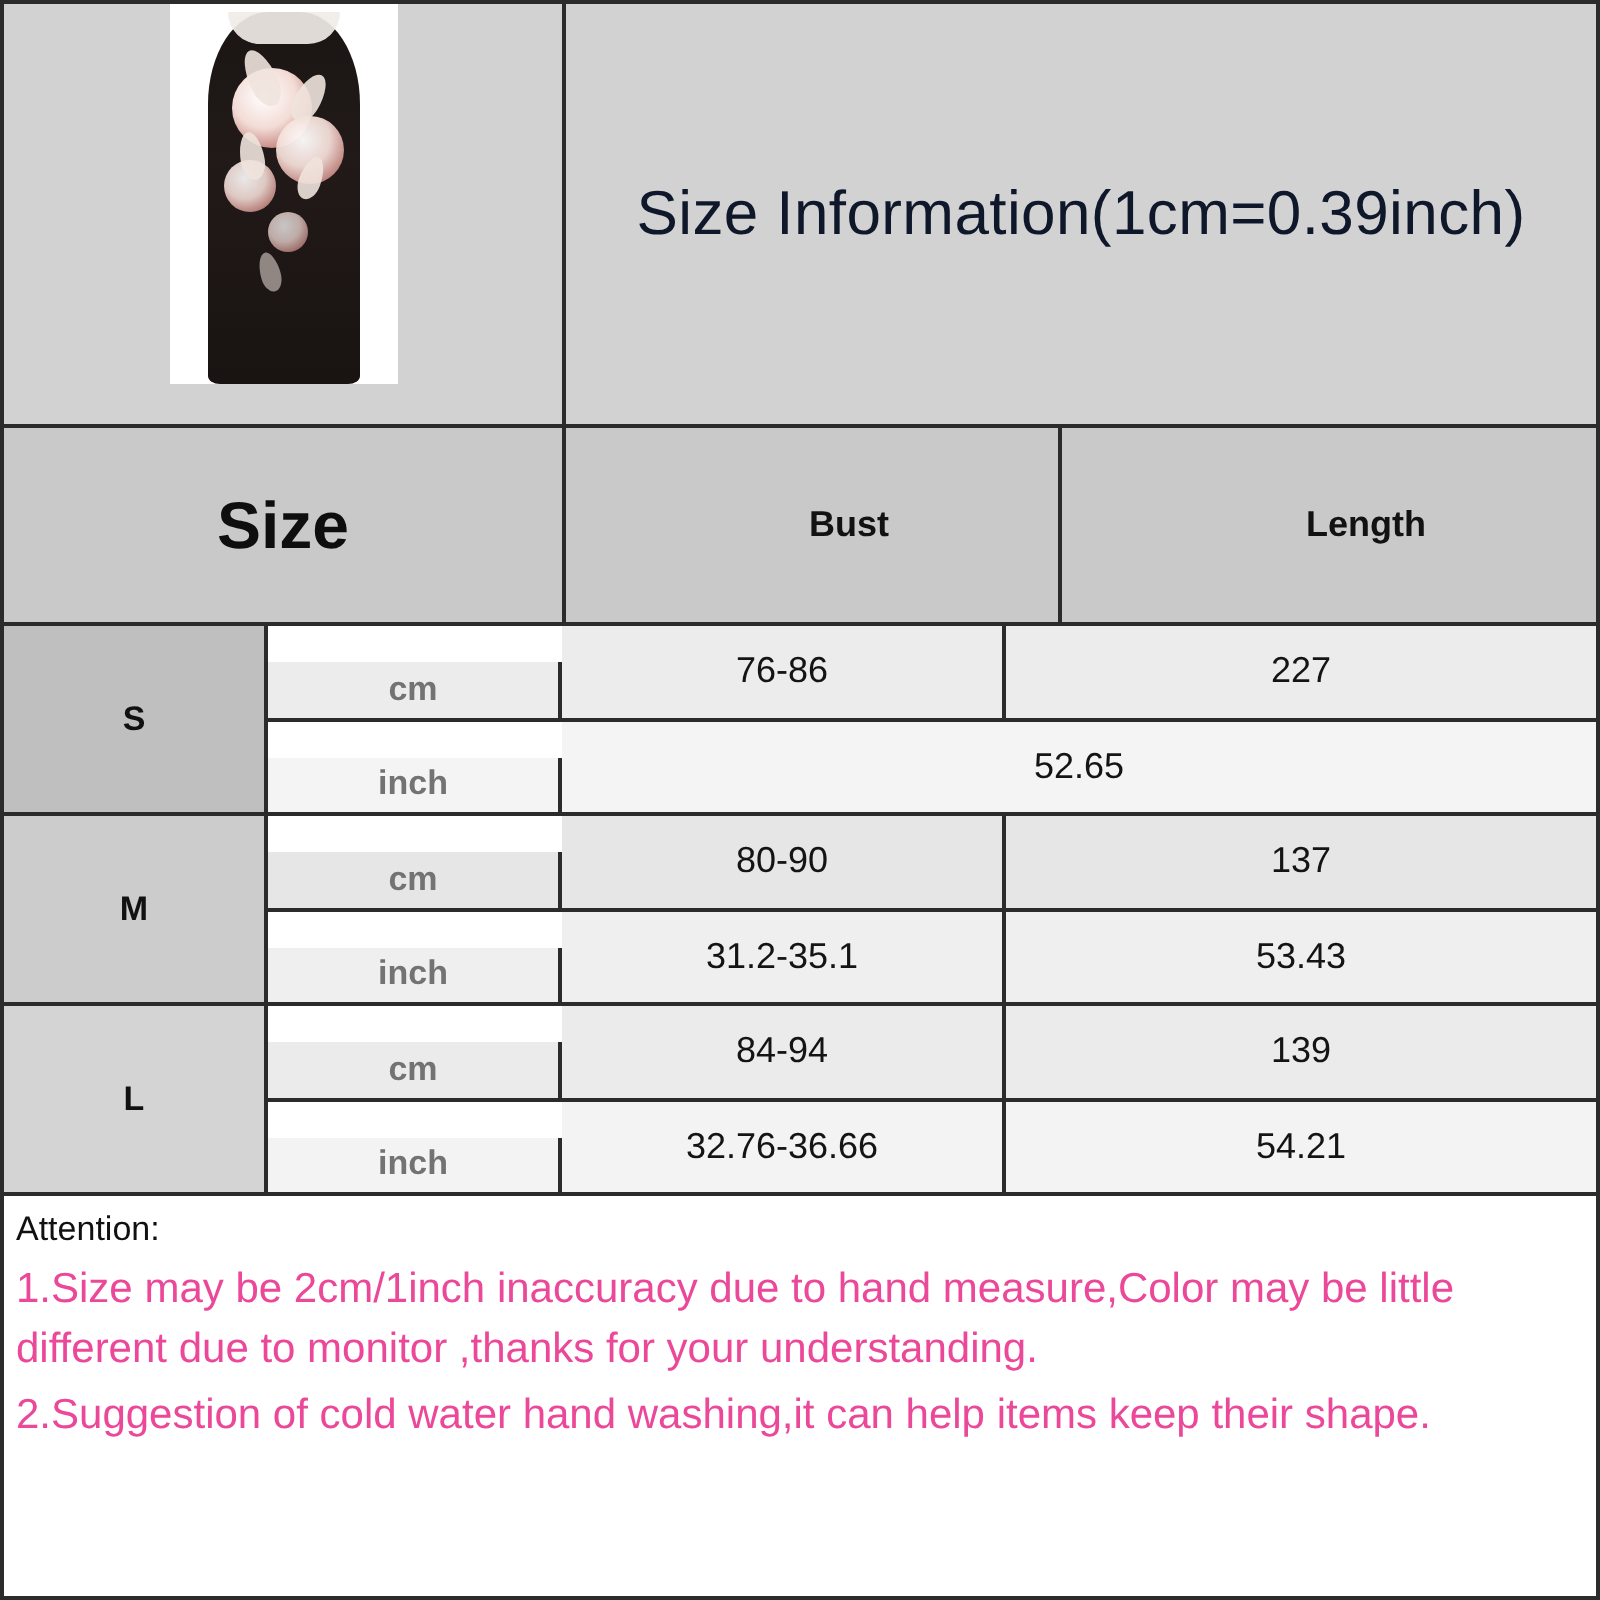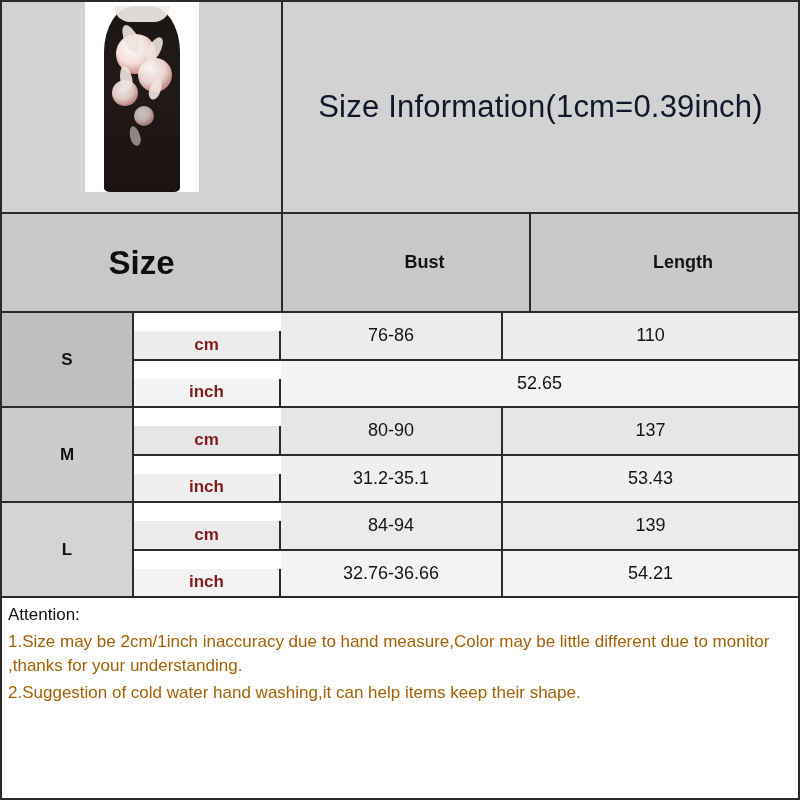--- a/index.html
+++ b/index.html
@@ -182,21 +182,21 @@
   }
   .cell-unit {
     width: 147px;
     box-sizing: border-box;
     border-right: 2px solid #2b2b2b;
     display: flex;
     align-items: center;
     justify-content: center;
     font-size: 17px;
     font-weight: bold;
-    color: #7f1d1d;
+    color: #737373;
     margin-top: 18px;
   }
   .cell-bust {
     width: 222px;
     box-sizing: border-box;
     border-right: 2px solid #2b2b2b;
     display: flex;
     align-items: center;
     justify-content: center;
     font-size: 18px;
@@ -224,22 +224,22 @@
     padding: 6px 18px 0 6px;
     box-sizing: border-box;
   }
   .attention-title {
     font-size: 17px;
     color: #111111;
     margin: 0 0 3px 0;
     line-height: 1.35;
   }
   .attention-line {
-    font-size: 17px;
-    color: #a16207;
+    font-size: 21px;
+    color: #ec4899;
     margin: 0 0 3px 0;
     line-height: 1.42;
   }
 </style>
 </head>
 <body>
 
 <div class="sheet">
 
   <div class="header-row">
@@ -274,21 +274,21 @@
       <span>Length</span>
     </div>
   </div>
 
   <div class="size-block tone-a">
     <div class="size-label">S</div>
     <div class="unit-col">
       <div class="unit-row first">
         <div class="cell-unit">cm</div>
         <div class="cell-bust">76-86</div>
-        <div class="cell-length">110</div>
+        <div class="cell-length">227</div>
       </div>
       <div class="unit-row second">
         <div class="cell-unit">inch</div>
         <div class="cell-length">52.65</div>
       </div>
     </div>
   </div>
 
   <div class="size-block tone-b">
     <div class="size-label">M</div>

